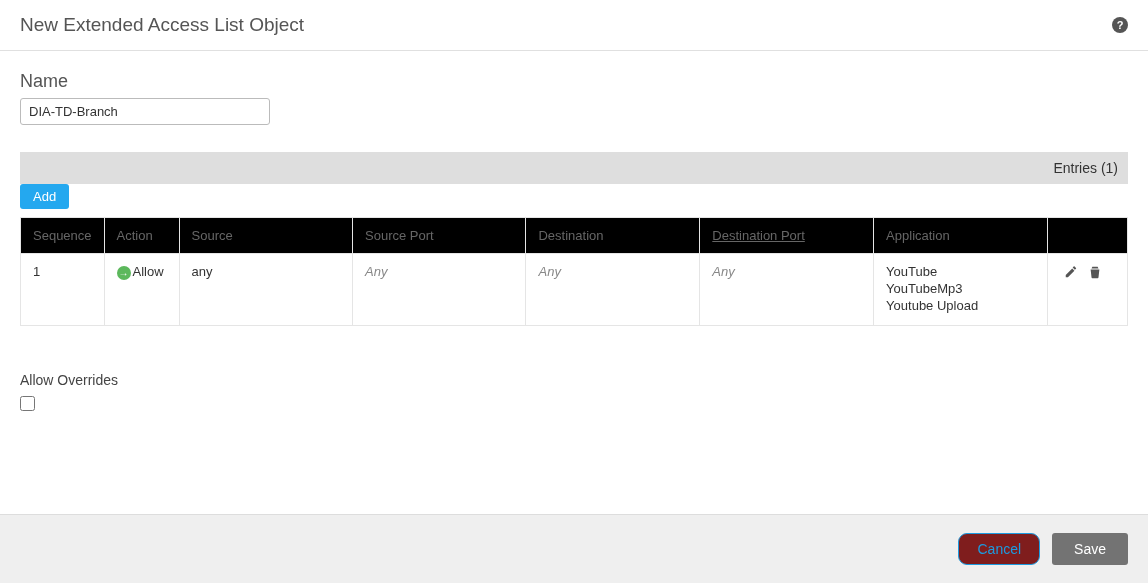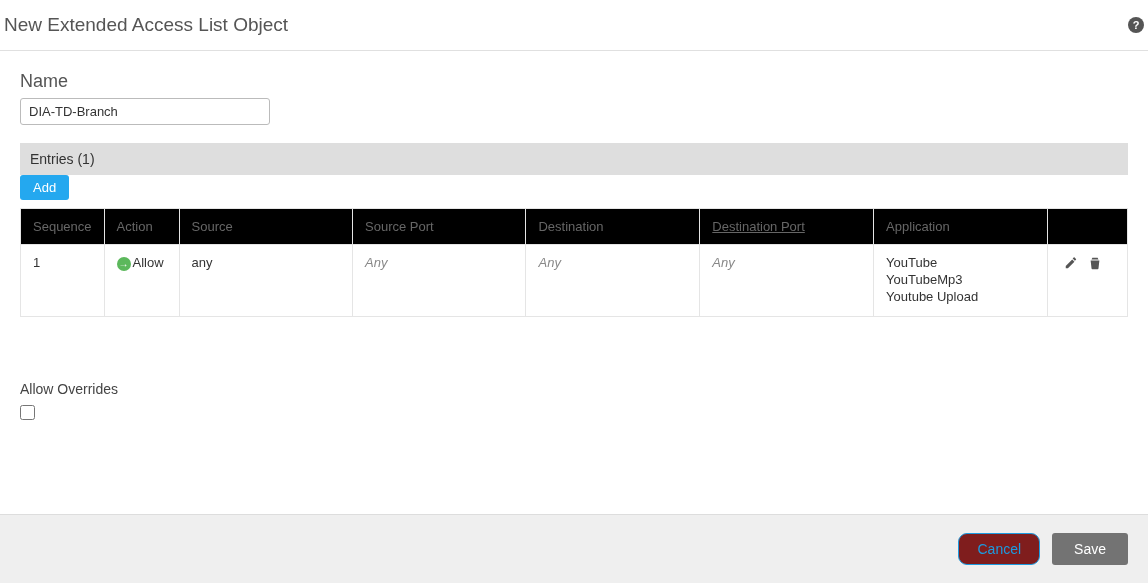--- a/index.html
+++ b/index.html
@@ -7,21 +7,21 @@
   font-family: Arial, Helvetica, sans-serif;
   font-size: 13px;
   color: #333;
   background: #fff;
   width: 1148px;
   height: 583px;
   display: flex;
   flex-direction: column;
 }
 .dialog-header {
-  padding: 14px 4px;
+  padding: 14px 20px;
   border-bottom: 1px solid #e0e0e0;
   display: flex;
   align-items: center;
   justify-content: space-between;
 }
 .dialog-title {
   font-size: 19px;
   font-weight: normal;
   color: #555;
 }
@@ -51,25 +51,26 @@
 .text-input {
   width: 250px;
   height: 27px;
   padding: 4px 8px;
   border: 1px solid #bbb;
   border-radius: 3px;
   font-size: 13px;
   color: #333;
 }
 .section-band {
-  margin-top: 18px;
+  margin-top: 27px;
   background: #dedede;
   padding: 8px 10px;
   font-size: 14px;
   color: #333;
+  text-align: right;
 }
 .add-row {
   display: flex;
   justify-content: flex-start;
 }
 .btn-add {
   background: #24a8ef;
   color: #fff;
   border: none;
   border-radius: 3px;
@@ -124,21 +125,21 @@
 .row-tools { white-space: nowrap; text-align: right; }
 .tool-icon {
   display: inline-block;
   width: 16px;
   height: 16px;
   color: #555;
   cursor: pointer;
   margin-left: 4px;
   vertical-align: middle;
 }
-.overrides-section { margin-top: 64px; }
+.overrides-section { margin-top: 46px; }
 .overrides-label { font-size: 14px; color: #444; margin-bottom: 8px; }
 .chk { width: 15px; height: 15px; }
 .dialog-footer {
   background: #efefef;
   border-top: 1px solid #ddd;
   padding: 18px 20px;
   display: flex;
   justify-content: flex-end;
   gap: 12px;
 }

